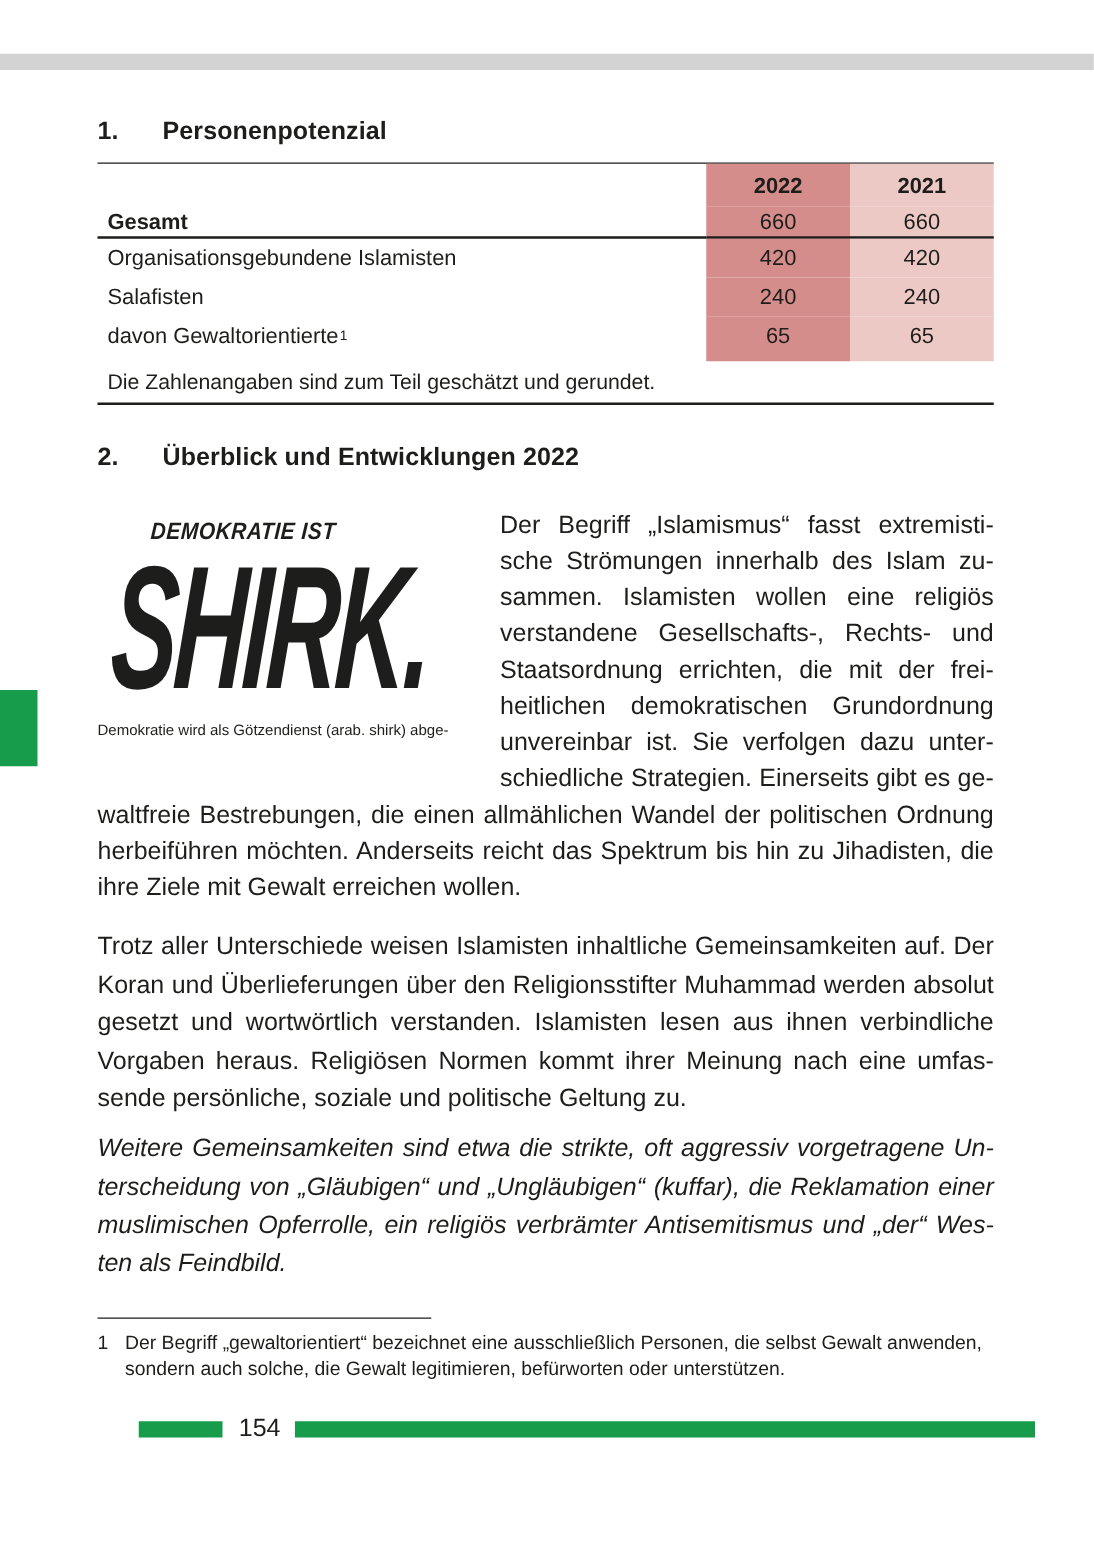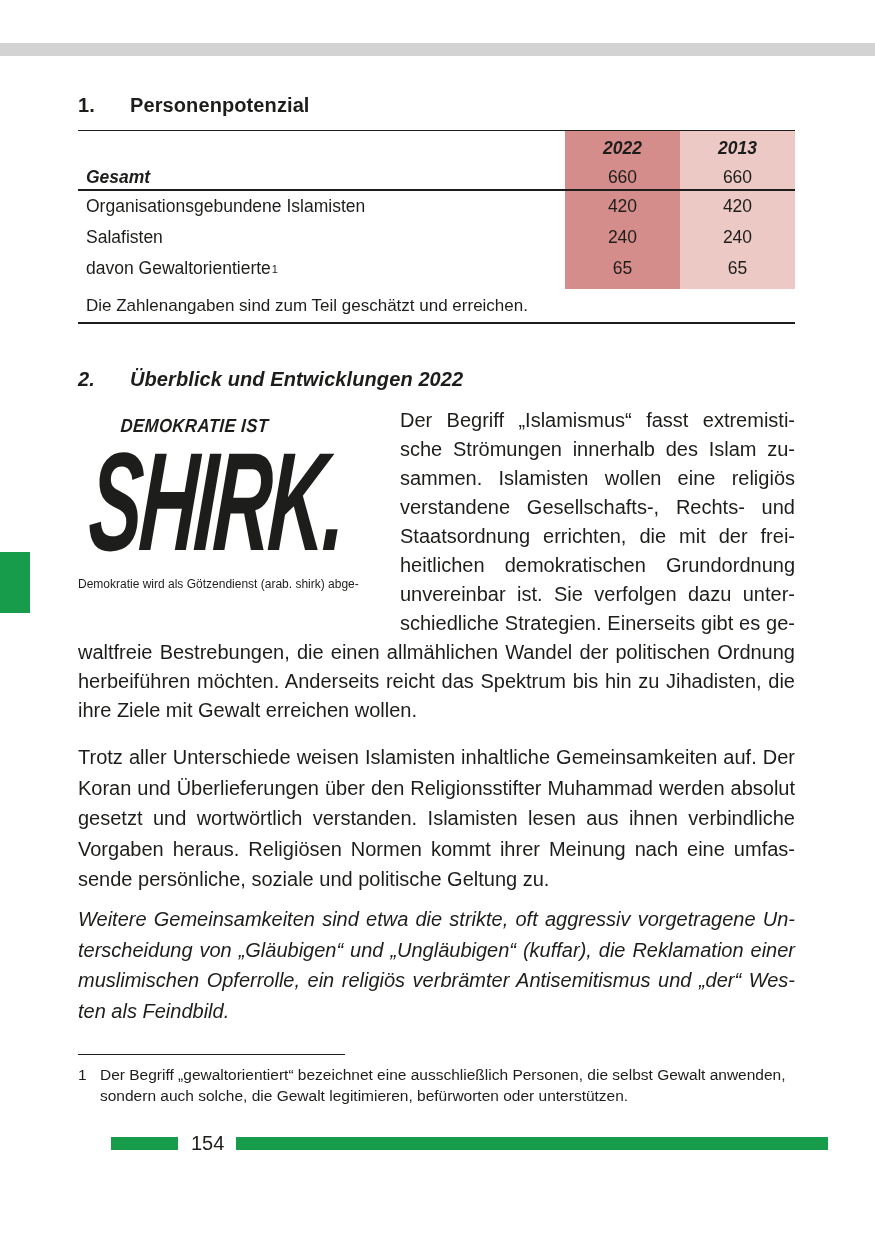--- a/index.html
+++ b/index.html
@@ -13,34 +13,34 @@
   body{width:875px;height:1241px;position:relative;overflow:hidden;
        font-family:"Liberation Sans",sans-serif;color:var(--ink);}
   .top-bar{position:absolute;left:0;top:43px;width:875px;height:13px;background:var(--graybar);}
   .edge-tab{position:absolute;left:0;top:552px;width:30px;height:61px;background:var(--green);}
   .content{position:absolute;left:78px;top:0;width:717px;height:1241px;}
 
   
   .heading{position:absolute;left:0;font-size:20px;font-weight:700;letter-spacing:.1px;white-space:nowrap;}
   .h-num{display:inline-block;width:52px;}
   #h1{top:94px;}
-  #h2{top:368px;font-style:italic;}
+  #h2{top:355px;}
 
   
   .stat-table{position:absolute;left:0;top:130px;width:717px;
     display:grid;grid-template-columns:1fr 115px 115px;
     grid-template-rows:34px 26px 31px 31px 31px 5px 33px;
     border-top:1.5px solid var(--ink);border-bottom:2px solid var(--ink);
     font-size:17.5px;}
   .stat-table>div{display:flex;align-items:center;}
   .cell-label{padding-left:8px;}
   .cell-num{justify-content:center;}
   .col2022{background:var(--pink-dark);}
   .col2021{background:var(--pink-light);}
-  .bold{font-weight:700;font-style:italic;}
+  .bold{font-weight:700;}
   .rule-bottom{border-bottom:2px solid var(--ink);}
   .note-cell{grid-column:1 / 4;padding-left:8px;font-size:17px;}
   sup.fn-ref{font-size:11px;line-height:0;margin-left:1px;}
 
   
   .par{position:absolute;left:0;width:717px;font-size:20px;line-height:29px;
        text-align:justify;color:var(--ink);}
   #par1{top:406px;}
   #par2{top:742px;line-height:30.5px;}
   #par3{top:904px;line-height:30.5px;font-style:italic;}
@@ -80,21 +80,21 @@
 
 <div class="content">
 
   <div class="heading" id="h1">
     <span class="h-num">1.</span><span>Personenpotenzial</span>
   </div>
 
   <div class="stat-table">
     <div class="cell-label"></div>
     <div class="cell-num col2022 bold">2022</div>
-    <div class="cell-num col2021 bold">2013</div>
+    <div class="cell-num col2021 bold">2021</div>
 
     <div class="cell-label bold rule-bottom">Gesamt</div>
     <div class="cell-num col2022 rule-bottom">660</div>
     <div class="cell-num col2021 rule-bottom">660</div>
 
     <div class="cell-label">Organisationsgebundene Islamisten</div>
     <div class="cell-num col2022">420</div>
     <div class="cell-num col2021">420</div>
 
     <div class="cell-label">Salafisten</div>
@@ -105,21 +105,21 @@
         <span>davon Gewaltorientierte</span>
         <sup class="fn-ref">1</sup>
       </div>
     <div class="cell-num col2022">65</div>
     <div class="cell-num col2021">65</div>
 
     <div></div>
     <div class="col2022"></div>
     <div class="col2021"></div>
 
-    <div class="note-cell">Die Zahlenangaben sind zum Teil geschätzt und erreichen.</div>
+    <div class="note-cell">Die Zahlenangaben sind zum Teil geschätzt und gerundet.</div>
   </div>
 
   <div class="heading" id="h2">
     <span class="h-num">2.</span><span>Überblick und Entwicklungen 2022</span>
   </div>
 
   <div class="par" id="par1">
     <figure>
       <div class="shirk">
         <div class="shirk-l1">DEMOKRATIE IST</div>

